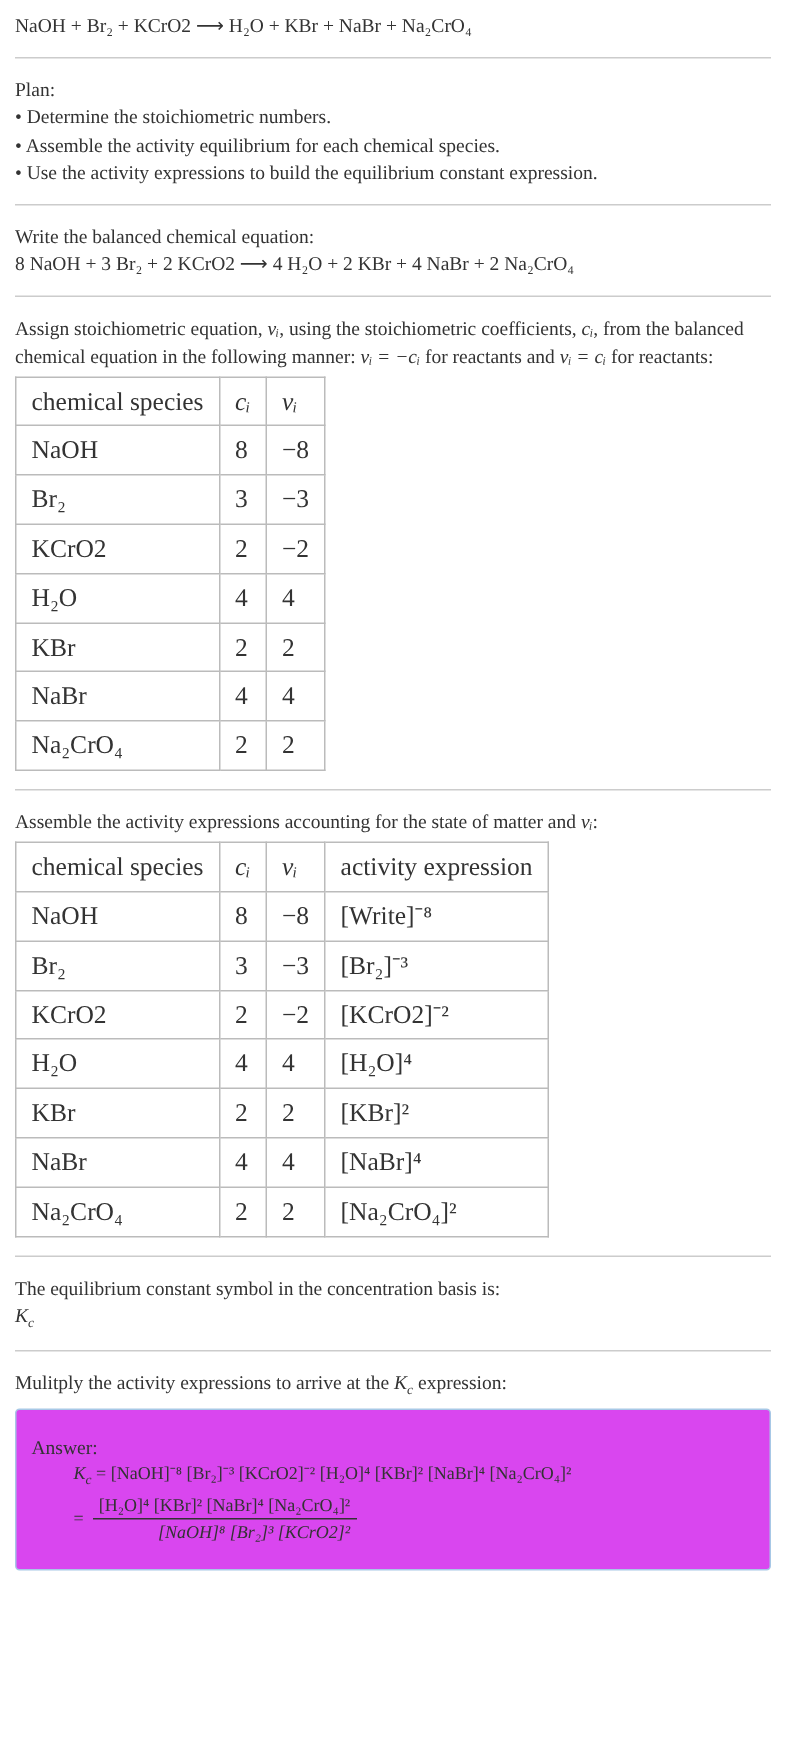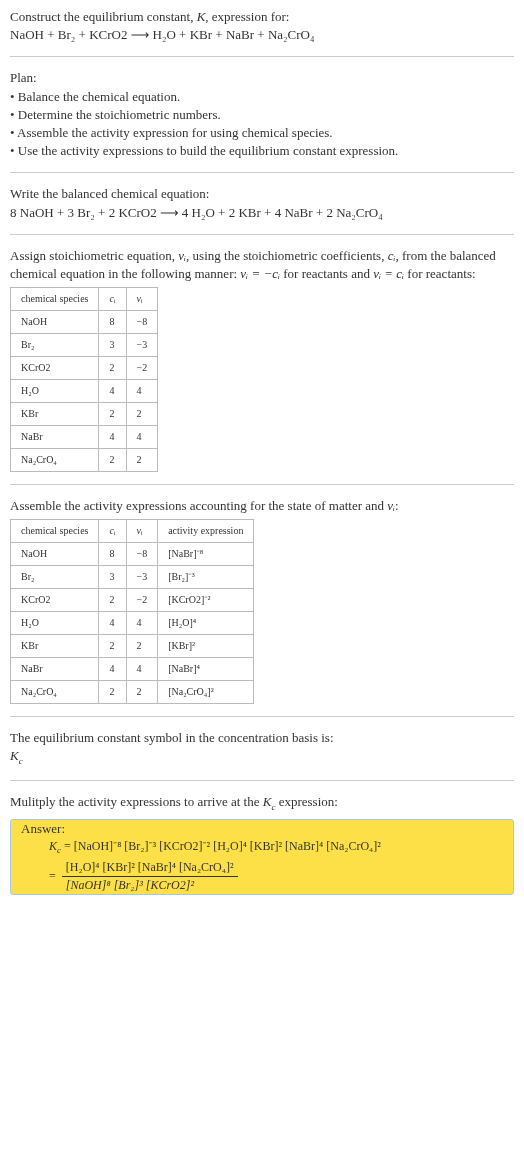--- a/index.html
+++ b/index.html
@@ -22,56 +22,52 @@
   .bull div { margin: 0; }
   table.data {
     border-collapse: collapse;
     margin-top: 4px;
   }
   table.data td, table.data th {
     border: 1px solid #bbb;
     padding: 4px 10px;
     text-align: left;
     font-weight: normal;
-    font-size: 10px;
+    font-size: 17px;
   }
   .answer {
-    background: #fde047;
+    background: #d946ef;
     border: 1px solid #a7c8e6;
     border-radius: 3px;
-    padding: 0 10px;
+    padding: 16px 10px;
     margin-top: 6px;
   }
   .frac {
     display: inline-block;
     vertical-align: middle;
-    text-align: left;
+    text-align: right;
   }
   .frac .num { display: block; border-bottom: 1px solid #333; padding: 0 4px; }
   .frac .den { display: block; padding: 0 4px; font-style: italic; }
   .eqline { white-space: nowrap; }
 </style>
 </head>
 <body>
 
 <div>
-  <div>
-    Construct the equilibrium constant, <span class="italic">K</span>, expression for:
-  </div>
   <div>NaOH + Br₂ + KCrO2 ⟶ H₂O + KBr + NaBr + Na₂CrO₄</div>
 </div>
 
 <hr>
 
 <div>
   <div>Plan:</div>
   <div class="bull">
-    <div>• Balance the chemical equation.</div>
     <div>• Determine the stoichiometric numbers.</div>
-    <div>• Assemble the activity expression for using chemical species.</div>
+    <div>• Assemble the activity equilibrium for each chemical species.</div>
     <div>• Use the activity expressions to build the equilibrium constant expression.</div>
   </div>
 </div>
 
 <hr>
 
 <div>
   <div>Write the balanced chemical equation:</div>
   <div>8 NaOH + 3 Br₂ + 2 KCrO2 ⟶ 4 H₂O + 2 KBr + 4 NaBr + 2 Na₂CrO₄</div>
 </div>
@@ -138,21 +134,21 @@
       <tr>
     <th>chemical species</th>
     <th><span class="italic">cᵢ</span></th>
     <th><span class="italic">νᵢ</span></th>
     <th>activity expression</th>
   </tr>
   <tr>
         <td>NaOH</td>
         <td>8</td>
         <td>−8</td>
-        <td>[NaBr]⁻⁸</td>
+        <td>[Write]⁻⁸</td>
       </tr>
   <tr>
         <td>Br₂</td>
         <td>3</td>
         <td>−3</td>
         <td>[Br₂]⁻³</td>
       </tr>
   <tr>
         <td>KCrO2</td>
         <td>2</td>

